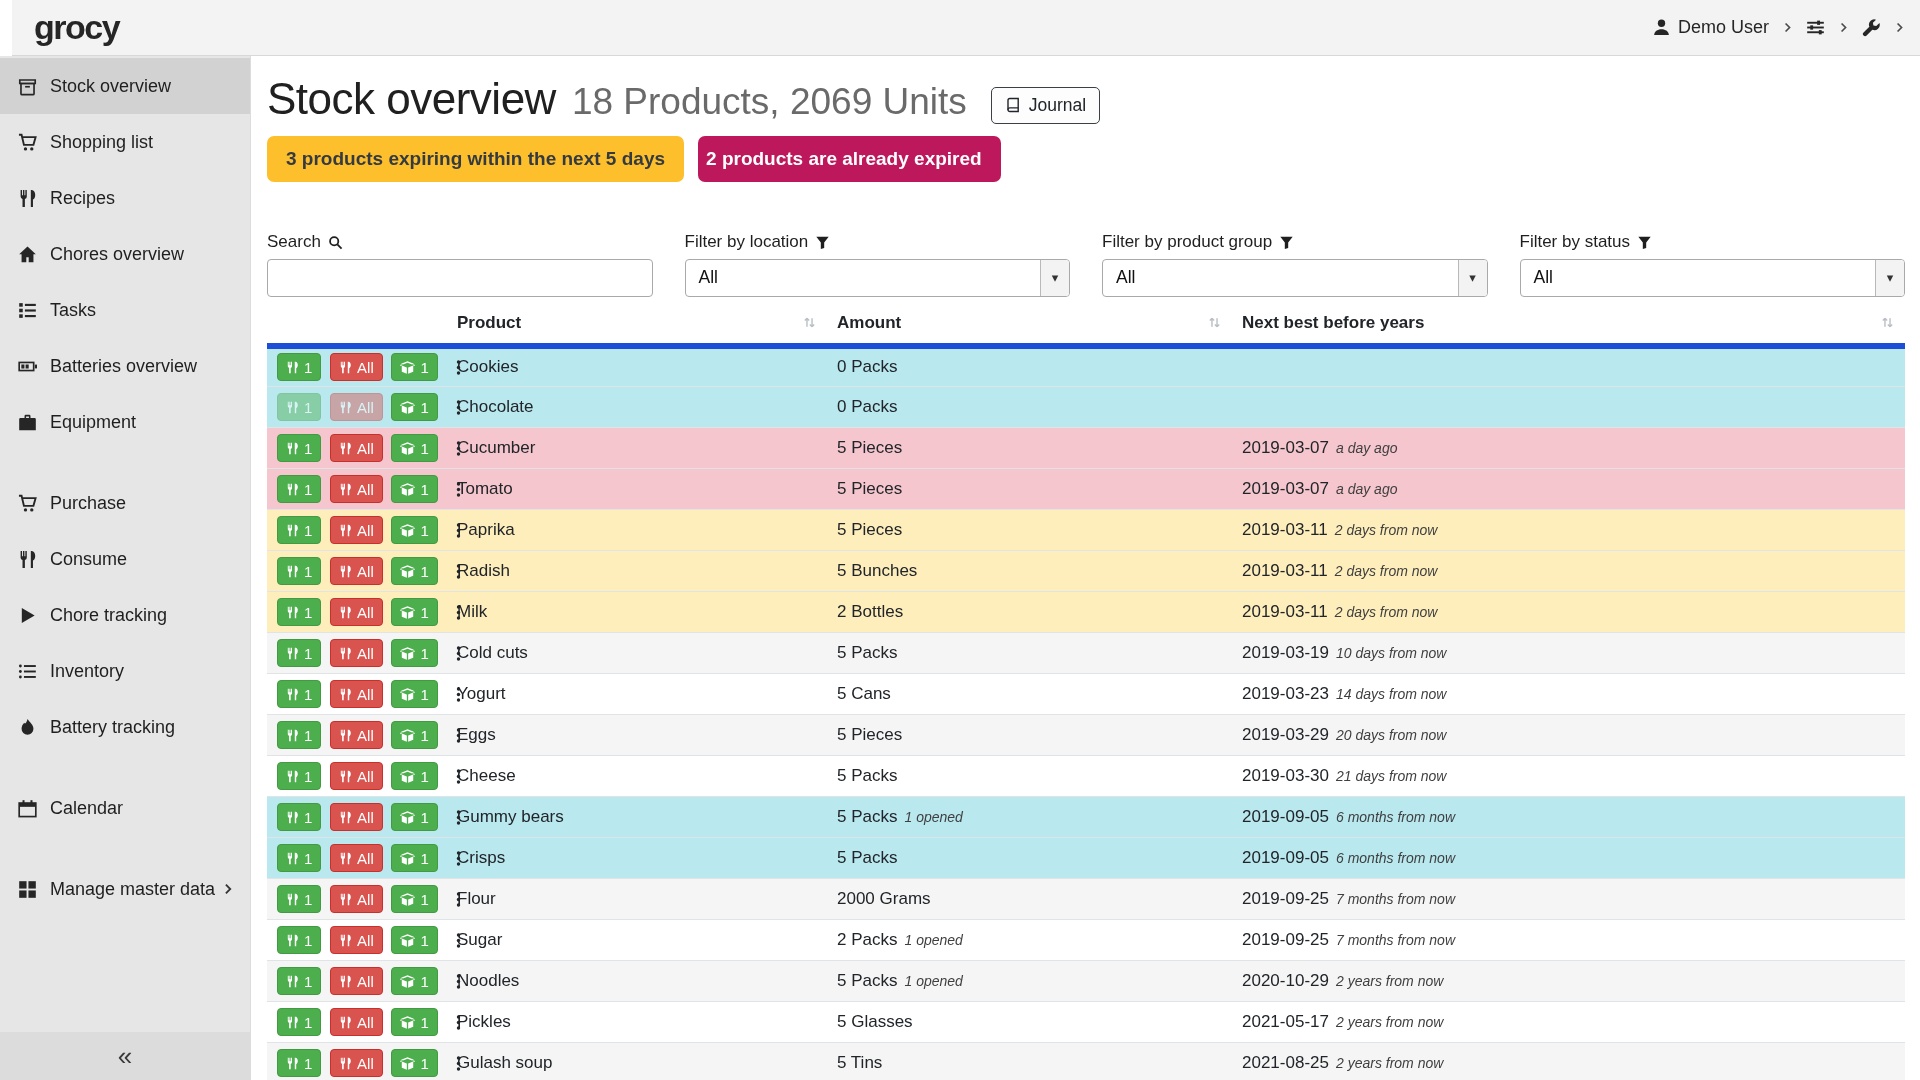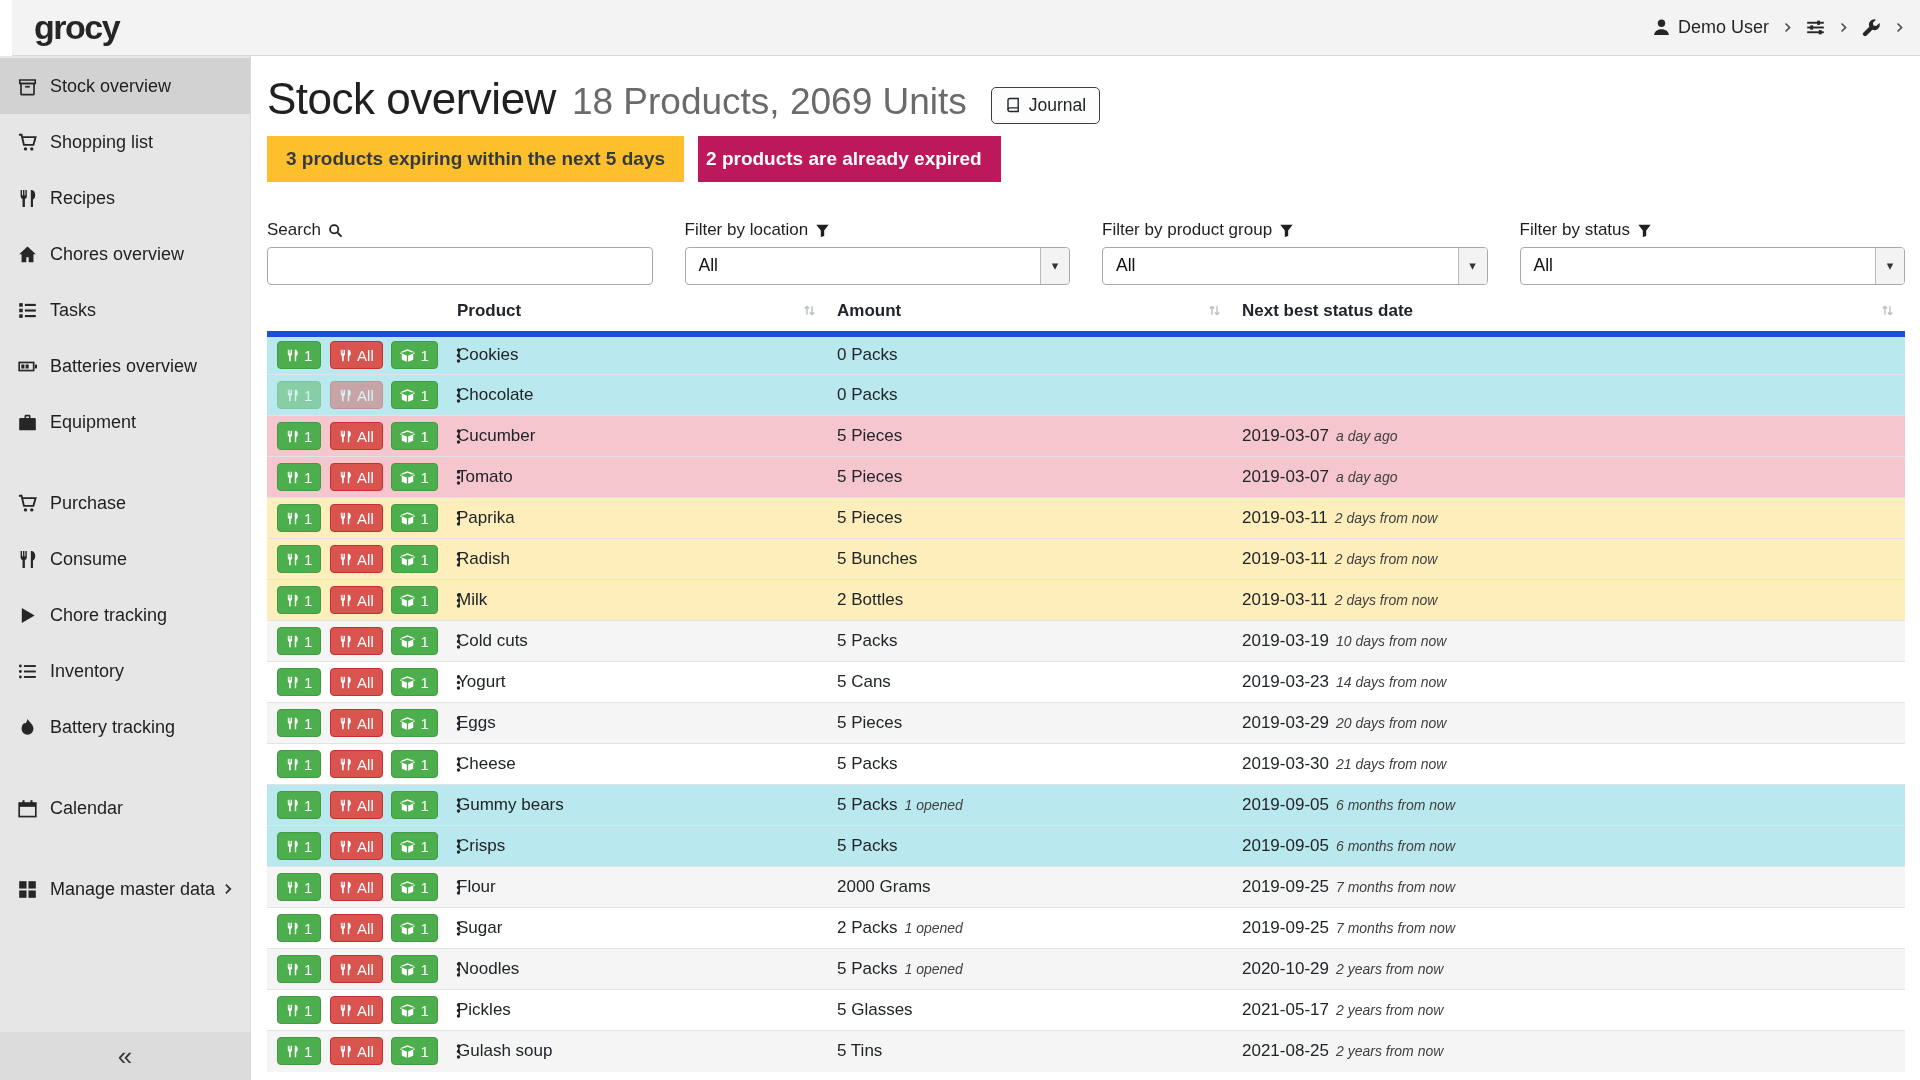--- a/index.html
+++ b/index.html
@@ -30,23 +30,23 @@
 
   
   .main{position:absolute;top:56px;left:251px;width:1669px;padding:20px 15px 0 16px}
   .title-row{display:flex;align-items:baseline;gap:16px}
   .page-title{font-size:44px;font-weight:500;color:#202020;letter-spacing:-0.5px;line-height:1.05}
   .page-subtitle{font-size:37px;color:#6a6a6a;font-weight:400}
   .journal-btn{display:inline-flex;align-items:center;gap:8px;margin-left:8px;padding:7px 13px;font-size:17.5px;color:#212529;background:#fdfdfd;border:1px solid #3a4046;border-radius:5px;cursor:pointer;font-family:inherit}
   .journal-btn .ic{width:16px;height:18px;color:#212529}
 
   .badges{display:flex;gap:14px;margin-top:12px}
-  .badge{display:inline-flex;align-items:center;height:46px;padding:0 19px;border-radius:0;font-size:19px;font-weight:bold;cursor:pointer;white-space:nowrap}
-
-  .filters{display:grid;grid-template-columns:repeat(4,1fr);gap:32px;margin-top:38px}
+  .badge{display:inline-flex;align-items:center;height:46px;padding:0 19px;border-radius:7px;font-size:19px;font-weight:bold;cursor:pointer;white-space:nowrap}
+
+  .filters{display:grid;grid-template-columns:repeat(4,1fr);gap:32px;margin-top:50px}
   .filter-label{display:flex;align-items:center;gap:7px;font-size:17px;color:#1f1f1f;height:21px}
   .ic-flt{width:15px;height:15px;color:#1f1f1f}
   .filter-input,.select{margin-top:6px;height:38px;width:100%;border:1px solid #a9a9a9;border-radius:4px;background:#fff}
   .filter-input{padding:0 12px;font-size:17px;font-family:inherit;outline:none;color:#111}
   .select{display:flex;align-items:center;cursor:pointer;overflow:hidden}
   .select-value{flex:1;padding:0 13px;font-size:17.5px;color:#111}
   .select-arrow{width:29px;align-self:stretch;display:flex;align-items:center;justify-content:center;border-left:1px solid #b9b9b9;background:#f3f3f3;font-size:13px;color:#333}
 
   
   .stock-table{width:100%;margin-top:8px;border-collapse:collapse;table-layout:fixed}
@@ -401,21 +401,21 @@
               <span class="ic ic-sort">
                 <svg viewBox="0 0 16 16" fill="none" stroke="currentColor" stroke-width="1.5">
                   <path d="M5.3 12.5v-9M5.3 3.5 3 5.8m2.3-2.3 2.3 2.3"></path>
                   <path d="M10.7 3.5v9m0 0-2.3-2.3m2.3 2.3 2.3-2.3"></path>
                 </svg>
               </span>
             </span>
         </th>
         <th>
           <span class="th-flex">
-              <span>Next best status date</span>
+              <span>Next best before years</span>
               <span class="ic ic-sort">
                 <svg viewBox="0 0 16 16" fill="none" stroke="currentColor" stroke-width="1.5">
                   <path d="M5.3 12.5v-9M5.3 3.5 3 5.8m2.3-2.3 2.3 2.3"></path>
                   <path d="M10.7 3.5v9m0 0-2.3-2.3m2.3 2.3 2.3-2.3"></path>
                 </svg>
               </span>
             </span>
         </th>
       </tr>
     </thead>

